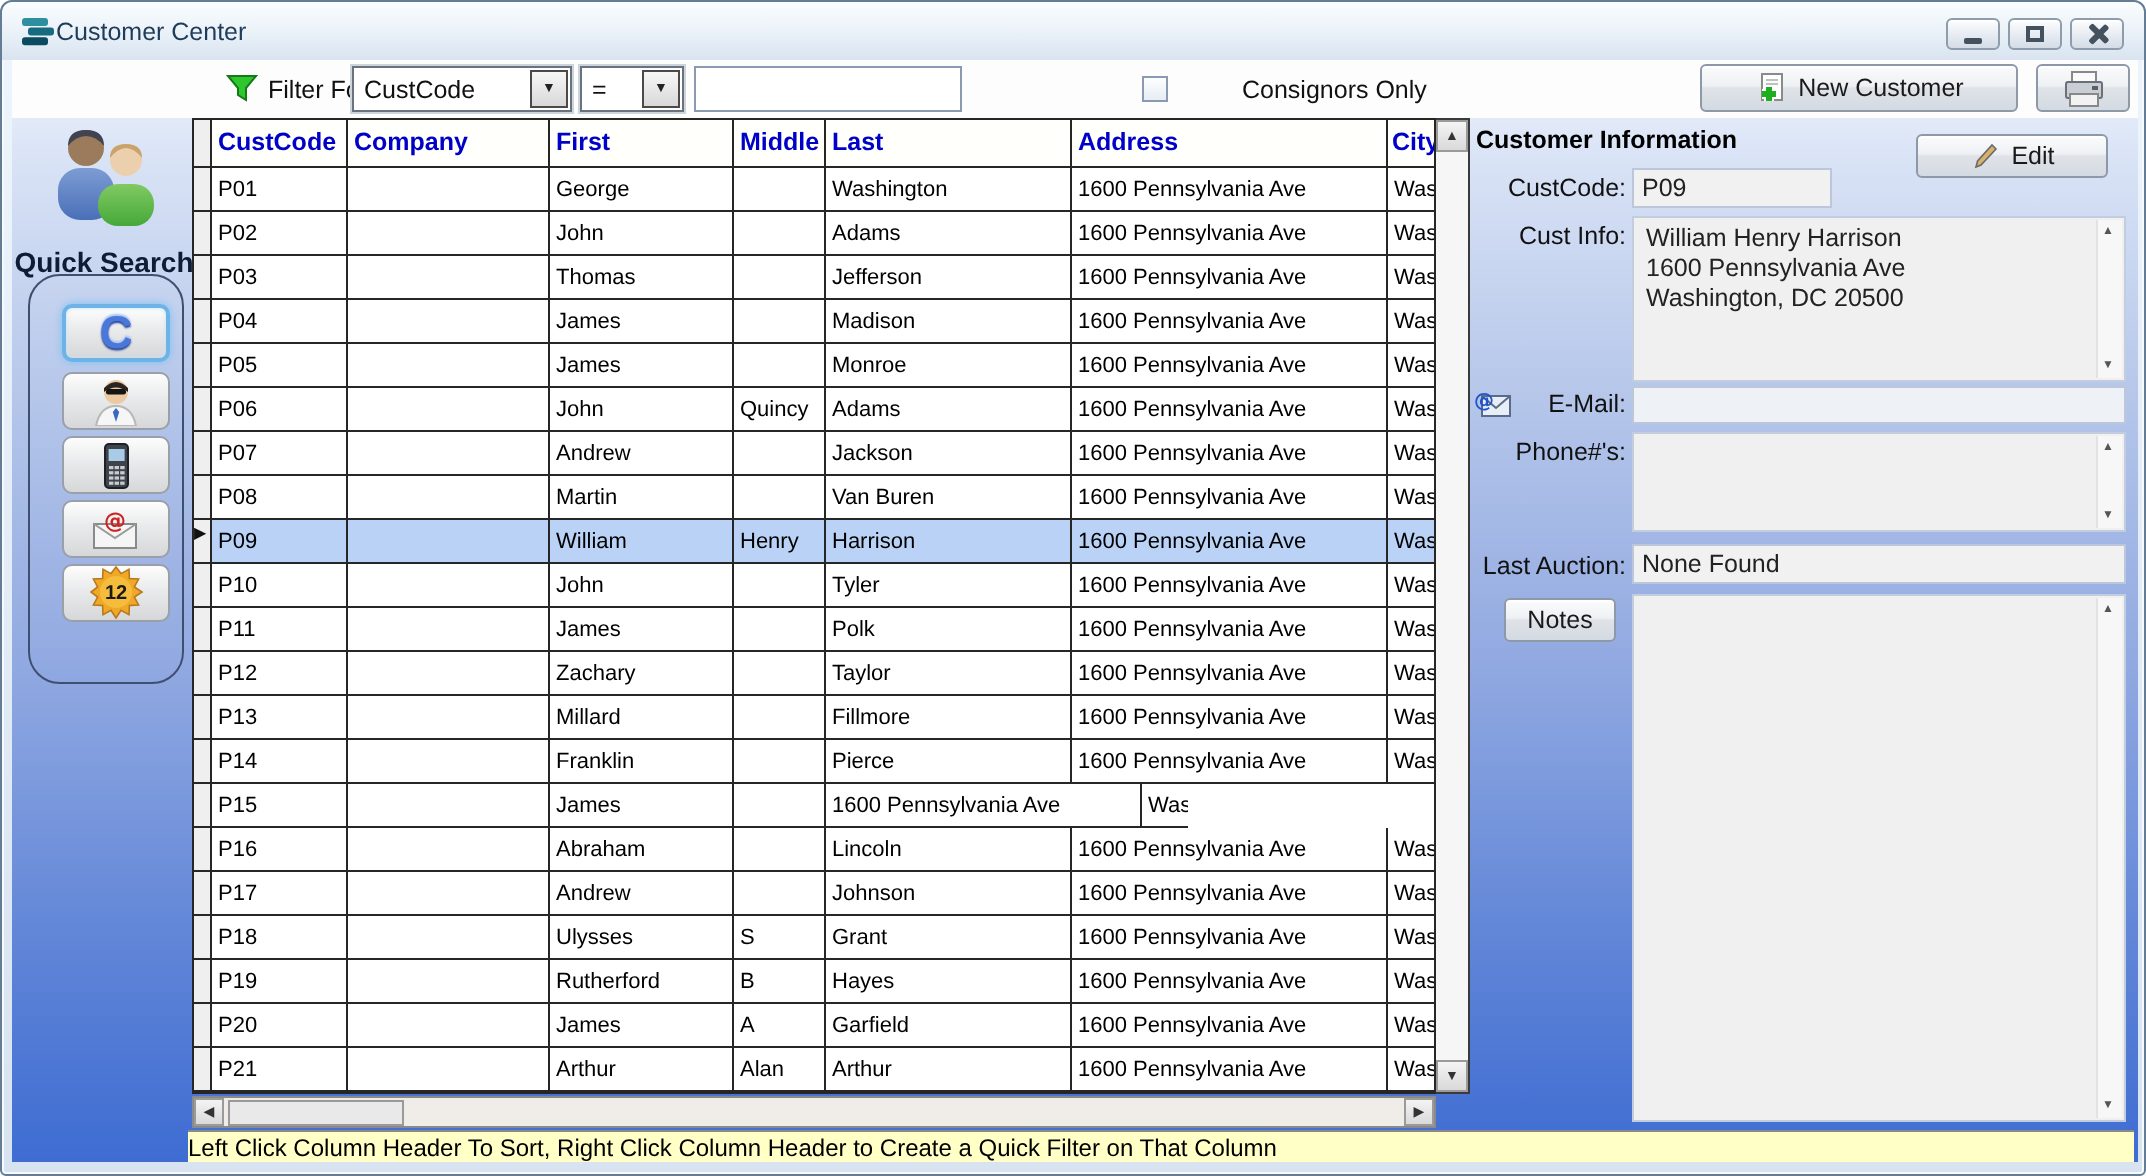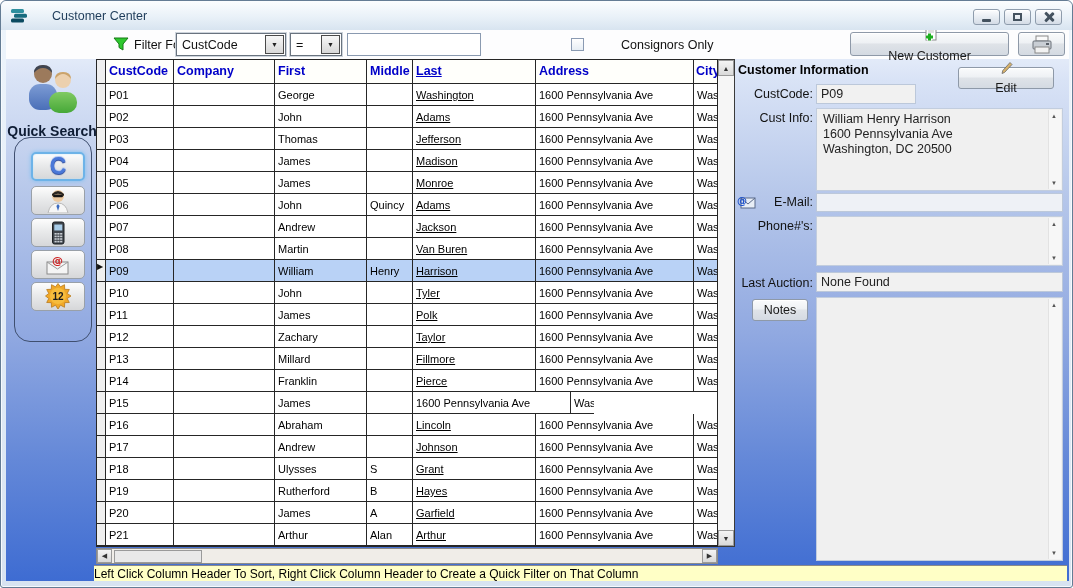--- a/index.html
+++ b/index.html
@@ -4,21 +4,21 @@
 <style>
   html,body{margin:0;padding:0;width:1073px;height:588px;overflow:hidden;
     font-family:"Liberation Sans",sans-serif;background:#fff;}
   *{box-sizing:border-box;}
   .window{position:absolute;left:0;top:0;width:1073px;height:588px;
     background:linear-gradient(180deg,#eef5fc,#d7e3f1);
     border:1px solid #647c94;border-radius:6px 6px 3px 3px;
     box-shadow:inset 0 0 0 1px #f6fafe;}
   
   .titlebar{position:absolute;left:0;top:0;right:0;height:29px;display:flex;align-items:center;
-    gap:24px;padding-left:9px;font-size:12.5px;color:#1e3c5a;
+    gap:0;padding-left:9px;font-size:12.5px;color:#1e3c5a;
     background:linear-gradient(180deg,#fbfdfe,#e9f1f8 55%,#d8e4f0);border-radius:6px 6px 0 0;}
   .win-controls{position:absolute;right:10px;top:8px;display:flex;gap:4px;}
   .win-btn{width:27px;height:16px;border:1px solid #8e9cac;border-radius:3px;
     background:linear-gradient(180deg,#fdfdfe,#e8edf3 50%,#d4dce6);
     box-shadow:inset 0 1px 0 #fff;display:flex;align-items:center;justify-content:center;cursor:pointer;}
   .glyph-min{width:9px;height:3px;background:#44525f;margin-top:6px;border-radius:1px;}
   .glyph-max{width:9px;height:8px;border:2px solid #44525f;}
   .glyph-close{position:relative;width:11px;height:10px;}
   .glyph-close::before,.glyph-close::after{content:"";position:absolute;left:4.5px;top:-1px;width:2.5px;height:12px;background:#44525f;border-radius:1px;}
   .glyph-close::before{transform:rotate(45deg);}
@@ -36,21 +36,21 @@
   .combo-btn{width:19px;height:19px;margin-right:1px;border:1px solid #4a4a4a;
     background:linear-gradient(180deg,#f7f7f7,#d8d8d8);display:flex;align-items:center;justify-content:center;
     font-size:7px;color:#222;cursor:pointer;}
   .text-input{position:absolute;height:23px;border:1px solid #8a9ab0;background:#fff;
     font-size:12.5px;padding:0 4px;font-family:"Liberation Sans",sans-serif;}
   .checkbox{position:absolute;width:13px;height:13px;border:1px solid #8a9ab2;
     background:linear-gradient(180deg,#fefefe,#e6edf4);cursor:pointer;}
   .btn7{border:1px solid #8e99a8;border-radius:3px;color:#1a1a1a;cursor:pointer;
     background:linear-gradient(180deg,#fafbfc,#eef1f4 45%,#dfe3e8 50%,#d4dae2);
     box-shadow:inset 0 1px 0 #fff;display:flex;align-items:center;justify-content:center;gap:6px;
-    font-size:12.5px;font-family:"Liberation Sans",sans-serif;flex-direction:column;}
+    font-size:12.5px;font-family:"Liberation Sans",sans-serif;}
   
   .people-icon{position:absolute;left:17px;top:31px;}
   .qs-label{position:absolute;left:0;top:93px;width:92px;text-align:center;
     font-weight:bold;font-size:14px;color:#0e1c34;}
   .qs-group{position:absolute;left:8px;top:107px;width:78px;height:205px;
     border:1px solid #3f4f6f;border-radius:16px;}
   .qs-btn{position:absolute;left:25px;width:54px;height:29px;border:1px solid #99a0a8;border-radius:5px;
     background:linear-gradient(180deg,#fdfdfd,#e9eaeb 45%,#d6d7d9);cursor:pointer;
     display:flex;align-items:center;justify-content:center;}
   .qs-btn.active{border:2px solid #6db3e8;box-shadow:0 0 4px #7cc0f0, inset 0 0 2px #bfe2f8;}
@@ -61,21 +61,21 @@
     background:#fff;border:1px solid #262626;}
   .grid-header{display:flex;height:24px;background:#fffffb;}
   .hc{border-right:1px solid #262626;border-bottom:1px solid #262626;
     font-weight:bold;font-size:12.5px;color:#0000c8;padding:4px 0 0 3px;
     white-space:nowrap;overflow:hidden;}
   .grid-row{display:flex;height:22px;background:#fff;}
   .cell{border-right:1px solid #262626;border-bottom:1px solid #262626;
     font-size:11px;color:#000;padding:5px 0 0 3px;white-space:nowrap;overflow:hidden;}
   .c-marker{width:9px;padding:3px 0 0 0;background:#efefef;font-size:8px;color:#111;line-height:1;}
   .c-code{width:68px;} .c-company{width:101px;} .c-first{width:92px;}
-  .c-middle{width:46px;} .c-last{width:123px;text-decoration:underline;} .c-address{width:158px;}
+  .c-middle{width:46px;} .c-last{width:123px;} .c-address{width:158px;}
   .c-city{width:23px;border-right:none !important;}
   .grid-row.selected{box-shadow:inset 0 0 0 1px #3a6ed8;}
   .grid-row.selected .cell{background:#b9d2f6;}
   .grid-row.selected .c-marker{background:#efefef;}
   
   .vsb{position:absolute;left:712px;top:29px;width:17px;height:488px;background:#f6f6f6;
     border:1px solid #3a3a3a;border-left:none;}
   .hsb{position:absolute;left:90px;top:518px;width:622px;height:16px;background:#f0ede8;
     border:1px solid #8a8a8a;}
   .sb-btn{position:absolute;background:linear-gradient(180deg,#f4f4f4,#d9d9d9);

